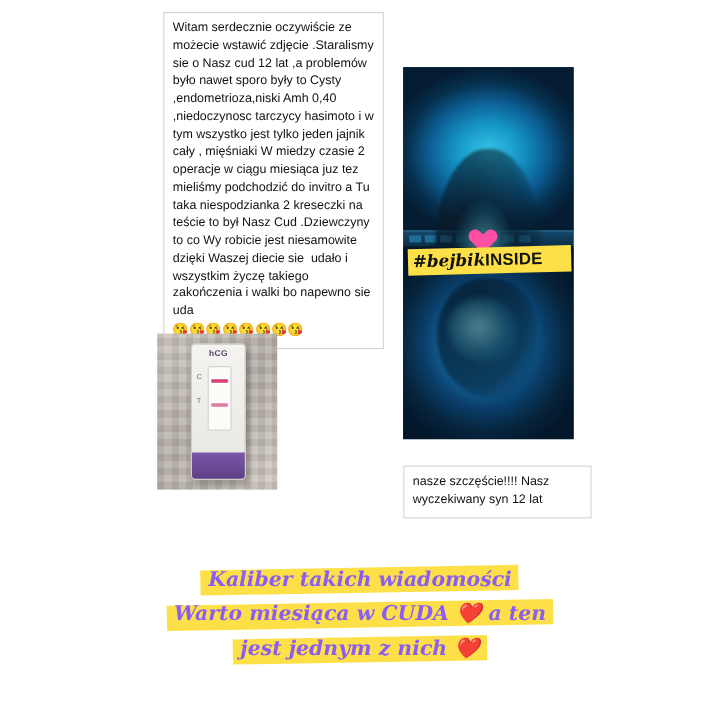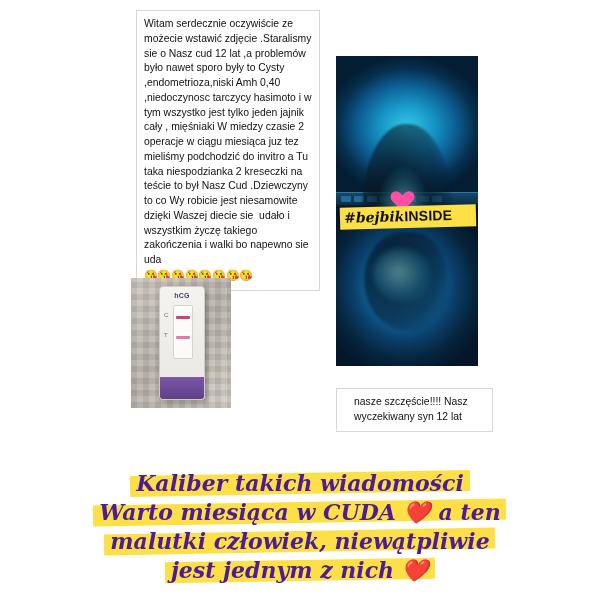--- a/index.html
+++ b/index.html
@@ -279,43 +279,43 @@
 
   
   .caption-box {
     position: absolute;
     left: 336px;
     top: 388px;
     width: 157px;
     background: #ffffff;
     border: 1px solid #d8d8d8;
     box-sizing: border-box;
-    padding: 6px 17px;
+    padding: 6px 7px;
     font-size: 10.4px;
     line-height: 1.42;
     color: #111;
   }
 
   
   .bottom-block {
     position: absolute;
     left: 60px;
     top: 470px;
     width: 480px;
     text-align: center;
   }
   .bl {
     position: relative;
     display: inline-block;
     font-family: "DejaVu Serif", serif;
     font-style: italic;
     font-weight: bold;
-    font-size: 22px;
+    font-size: 17px;
     line-height: 25px;
-    color: #4c1d95;
+    color: #8b5cf6;
     padding: 0 6px;
     margin: 1px 11px;
     white-space: nowrap;
   }
   .bl::before {
     content: "";
     position: absolute;
     left: 0; right: 0;
     top: 2px; bottom: 2px;
     background: #fde047;
@@ -377,17 +377,16 @@
     </div>
   </div>
 
   <div class="caption-box">
     <span>nasze szczęście!!!! Nasz wyczekiwany syn 12 lat</span>
   </div>
 
   <div class="bottom-block">
     <div class="bl-row"><span class="bl">Kaliber takich wiadomości</span></div>
     <div class="bl-row"><span class="bl">Warto miesiąca w CUDA ❤️ a ten</span></div>
-    <div class="bl-row"><span class="bl">malutki człowiek, niewątpliwie</span></div>
     <div class="bl-row"><span class="bl">jest jednym z nich ❤️</span></div>
   </div>
 
 </div>
 
 </body></html>

